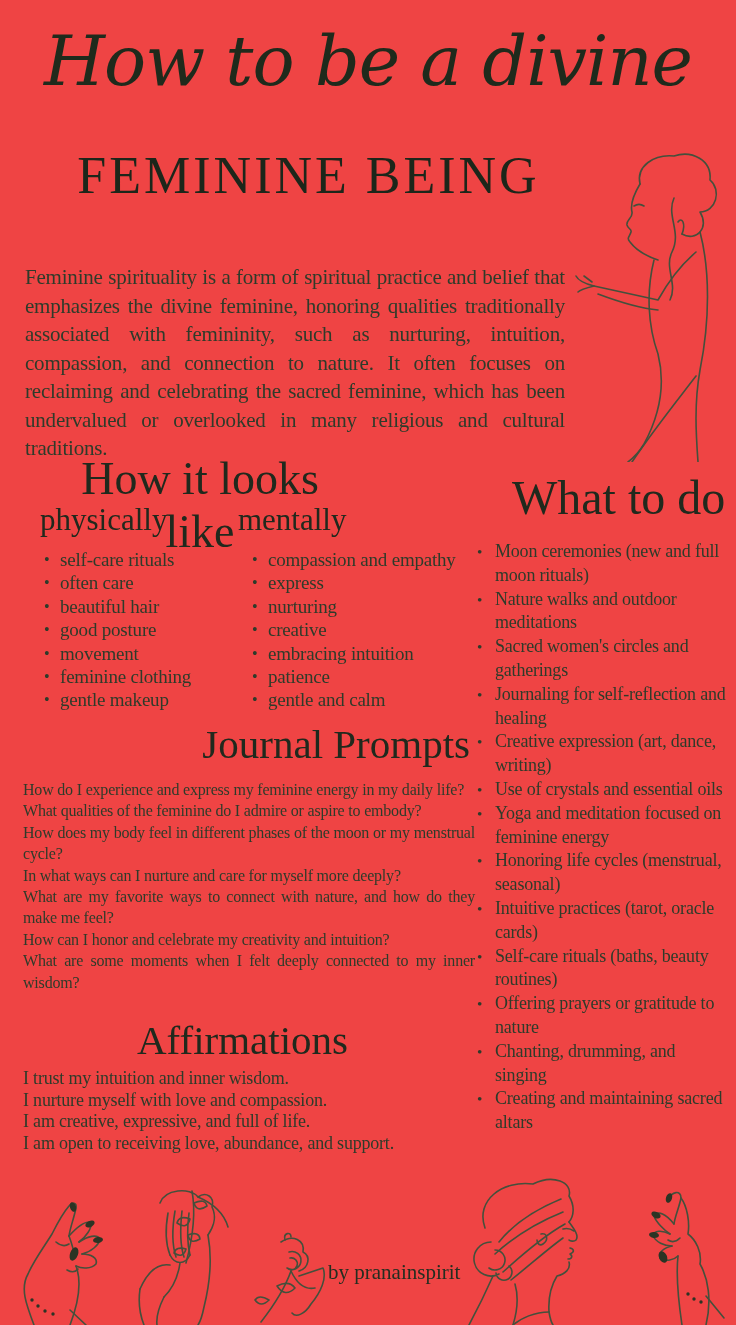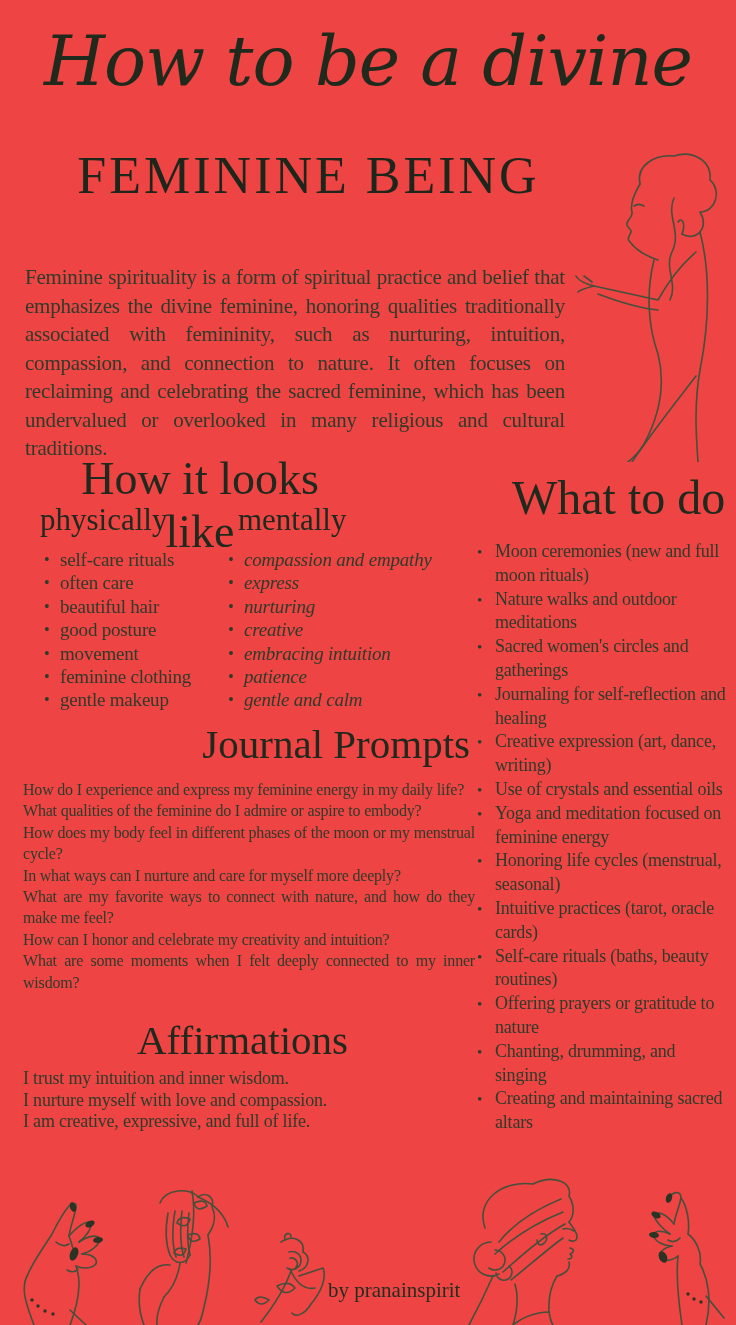--- a/index.html
+++ b/index.html
@@ -44,21 +44,21 @@
   .col-heading.mentally   { left:238px; }
 
   ul { margin:0; padding:0; list-style:none; }
   .plain-list { font-size:19px; line-height:23.4px; letter-spacing:-0.2px; }
   .plain-list li { position:relative; padding-left:16px; }
   .plain-list li::before,
   .todo-list li::before {
     content:"•"; position:absolute; left:0; top:0; font-size:0.85em;
   }
   .list-physically { top:548px; left:44px; }
-  .list-mentally   { top:548px; left:228px;font-style:italic; }
+  .list-mentally   { top:548px; left:252px; }
 
   .todo-heading { top:470px; left:486px; font-size:48px;margin-left:26px; }
   .todo-list {
     top:540px; left:477px; width:252px;
     font-size:18px; line-height:23.8px; letter-spacing:-0.2px;
   }
   .todo-list li { position:relative; padding-left:18px; }
 
   .journal-heading { top:720px; left:0; width:470px; text-align:right; font-size:41px; }
   .journal {
@@ -66,21 +66,21 @@
     font-size:16px; line-height:21.4px; letter-spacing:-0.2px;
   }
   .journal p { margin:0; text-align:justify; }
 
   .affirm-heading { top:1016px; left:0; width:485px; text-align:center; font-size:41px; }
   .affirmations {
     top:1068px; left:23px; width:620px;
     font-size:18px; line-height:21.6px; letter-spacing:-0.2px;
   }
 
-  .credit { top:1260px; left:328px; font-size:21px; color:#242e20;margin-top:18px; }
+  .credit { top:1260px; left:328px; font-size:21px; color:#242e20; }
 
   .art { stroke:#44503c; stroke-width:1.6; fill:none; stroke-linecap:round; stroke-linejoin:round; }
   .art .ink { fill:#2b3424; stroke:none; }
 </style>
 </head>
 <body>
 
 <div class="poster">
 
   <div class="abs title-script">How to be a divine</div>
@@ -156,20 +156,21 @@
     <p>How can I honor and celebrate my creativity and intuition?</p>
     <p>What are some moments when I felt deeply connected to my inner wisdom?</p>
   </div>
 
   <h2 class="abs affirm-heading">Affirmations</h2>
 
   <div class="abs affirmations">
     <div>I trust my intuition and inner wisdom.</div>
     <div>I nurture myself with love and compassion.</div>
     <div>I am creative, expressive, and full of life.</div>
+    <div>I am open to receiving love, abundance, and support.</div>
   </div>
 
   <svg class="abs art" style="top:1192px; left:12px;" width="100" height="133" viewBox="0 0 100 133" aria-hidden="true">
     <path d="M22,133 C14,112 8,96 16,82 C22,68 32,55 40,42 C44,34 50,22 57,14 C60,10 65,10 64,16 C62,26 58,36 57,44"></path>
     <path d="M57,44 C66,34 74,28 79,31 C80,36 74,45 67,50"></path>
     <path d="M67,50 C76,44 85,42 88,47 C87,53 79,60 70,62"></path>
     <path d="M70,62 C79,62 86,66 84,72 C79,77 70,77 64,74"></path>
     <path d="M57,44 C60,52 62,58 62,64 M64,74 C70,90 66,112 58,133"></path>
     <path d="M44,50 q7,6 13,2 M55,78 q7,4 11,-1"></path>
     <path d="M58,118 L74,133"></path>

